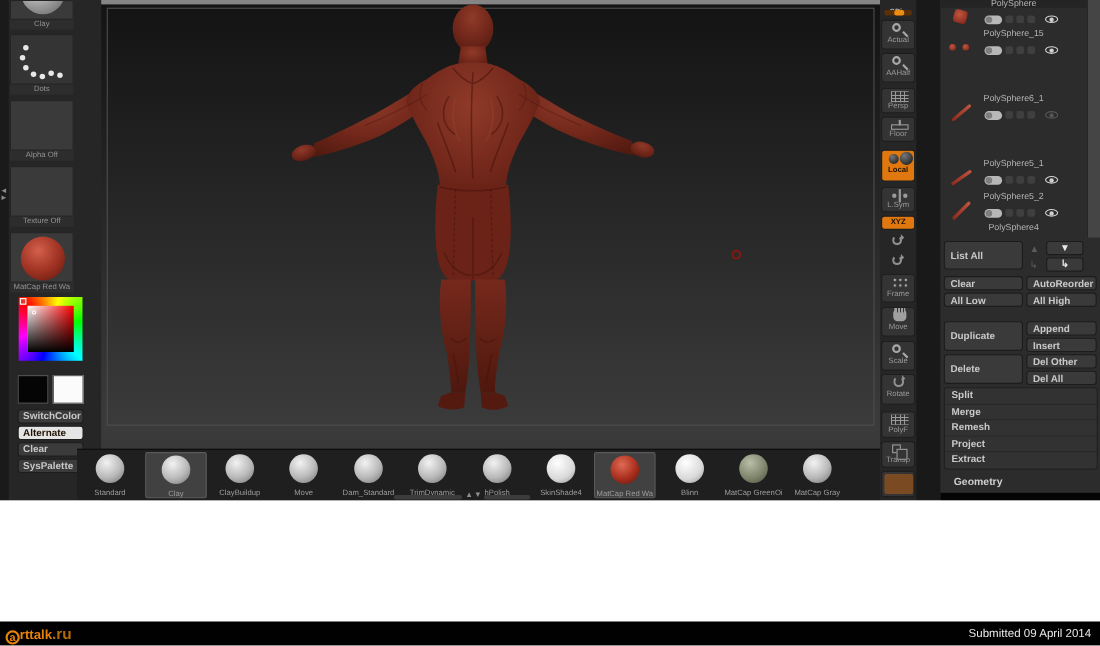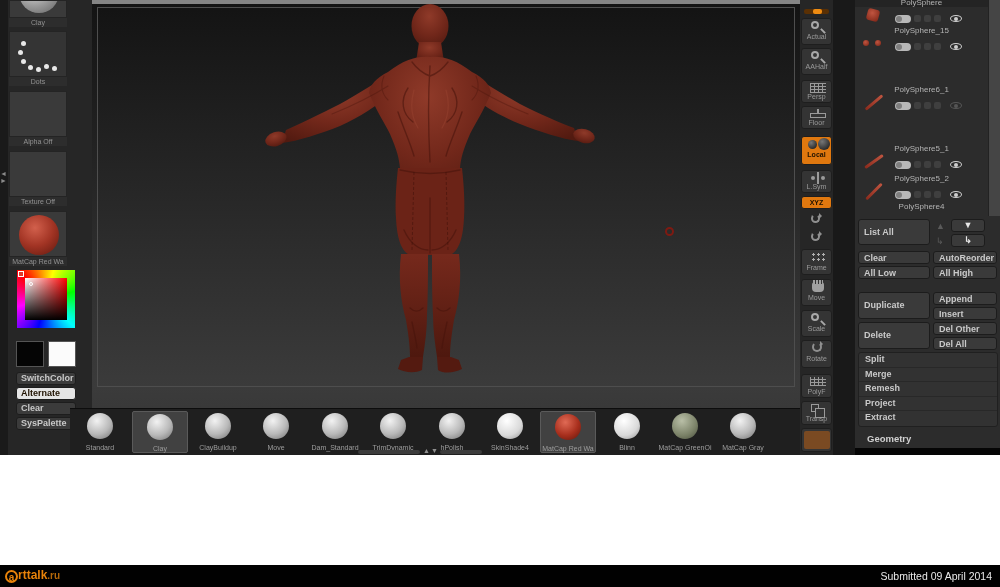--- a/index.html
+++ b/index.html
@@ -119,21 +119,21 @@
   #tray-scroll1,#tray-scroll2{position:absolute;top:41px;height:4px;background:#3c3c3c;border-radius:2px;}
   #tray-scroll1{left:288px;width:62px;} #tray-scroll2{left:370px;width:42px;}
   .tray-arrow{position:absolute;top:38px;color:#8f8f8f;font-size:7px;}
 
   
   #white-gap{position:absolute;left:0;top:455px;width:1000px;height:110px;background:#ffffff;}
   #footer-bar{position:absolute;left:0;top:565px;width:1000px;height:22px;background:#010101;}
   #logo{position:absolute;left:5px;top:3px;color:#e8830a;font-weight:700;font-size:12px;}
   #logo .logo-circle{display:inline-block;width:13px;height:13px;border:2px solid #e8830a;border-radius:50%;
     font-size:10px;line-height:12px;text-align:center;vertical-align:-2px;}
-  #logo .logo-ru{font-size:10px;color:#b5690a;}
+  #logo .logo-ru{font-size:14px;color:#b5690a;}
   #submitted{position:absolute;right:8px;top:5px;color:#e9e9e9;font-size:10.5px;}
 </style>
 </head>
 <body>
 
 <div id="stage">
 <div id="app">
 
   <div id="left-rail">
     <div class="rail-arrows">

